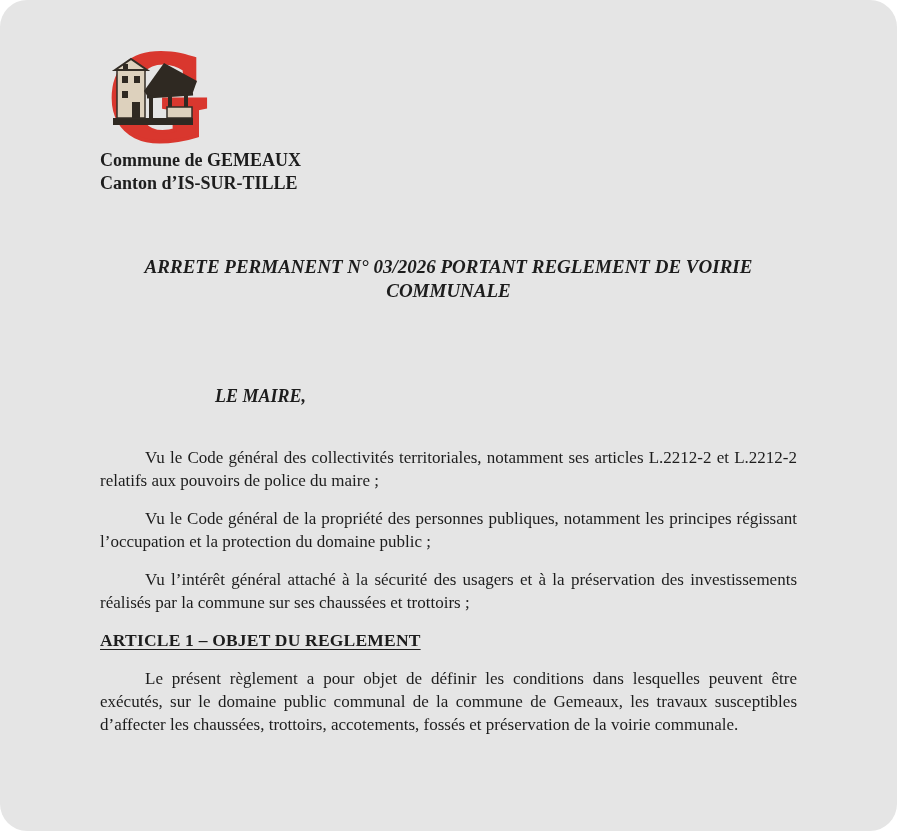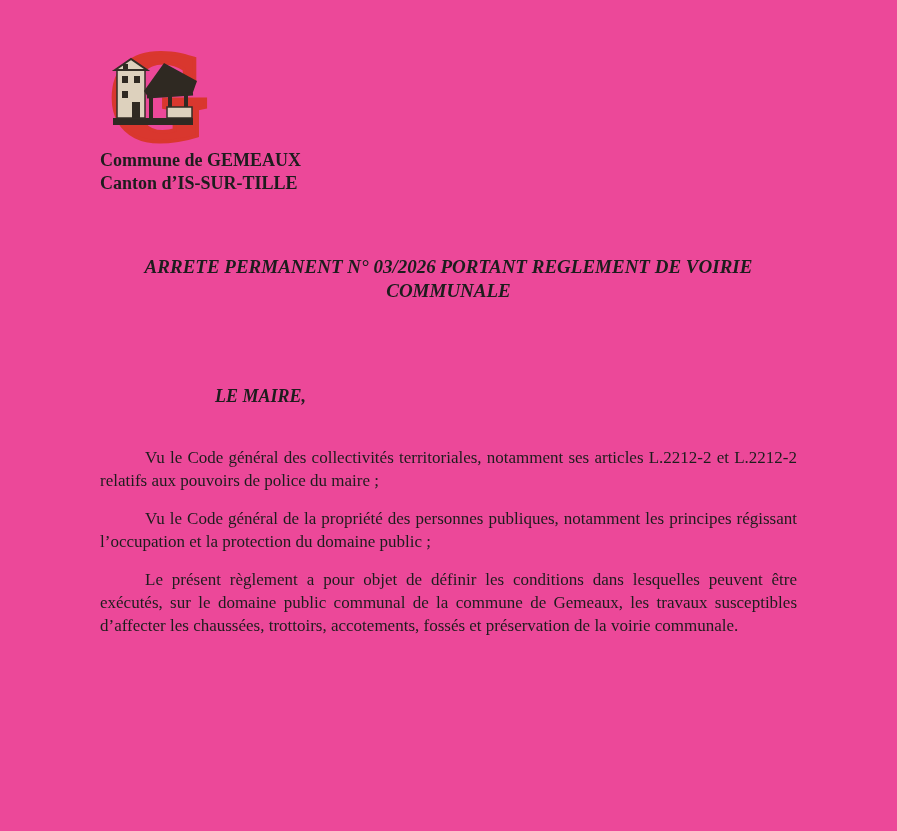--- a/index.html
+++ b/index.html
@@ -8,21 +8,22 @@
     width: 897px;
     height: 831px;
     font-family: "Liberation Serif", "DejaVu Serif", serif;
     color: #1d1d1d;
     position: relative;
     overflow: hidden;
   }
   .page {
     position: absolute;
     inset: 0;
-    background: #ec4899;
+    background: #e5e5e5;
+    border-radius: 27px;
   }
   .logo {
     position: absolute;
     left: 104px;
     top: 36px;
     width: 108px;
     height: 112px;
   }
   .logo svg { display: block; width: 100%; height: 100%; }
   .logo-g-text {
@@ -123,17 +124,19 @@
     <div>Canton d’IS-SUR-TILLE</div>
   </div>
 
   <div class="doc-title">ARRETE PERMANENT N° 03/2026 PORTANT REGLEMENT DE VOIRIE COMMUNALE</div>
 
   <div class="salutation">LE MAIRE,</div>
 
   <div class="content">
     <p class="para">Vu le Code général des collectivités territoriales, notamment ses articles L.2212-2 et L.2212-2 relatifs aux pouvoirs de police du maire ;</p>
     <p class="para">Vu le Code général de la propriété des personnes publiques, notamment les principes régissant l’occupation et la protection du domaine public ;</p>
+    <p class="para">Vu l’intérêt général attaché à la sécurité des usagers et à la préservation des investissements réalisés par la commune sur ses chaussées et trottoirs ;</p>
 
+    <h2 class="article-heading">ARTICLE 1 – OBJET DU REGLEMENT</h2>
     <p class="para">Le présent règlement a pour objet de définir les conditions dans lesquelles peuvent être exécutés, sur le domaine public communal de la commune de Gemeaux, les travaux susceptibles d’affecter les chaussées, trottoirs, accotements, fossés et préservation de la voirie communale.</p>
   </div>
 
 </div>
 
 </body></html>

